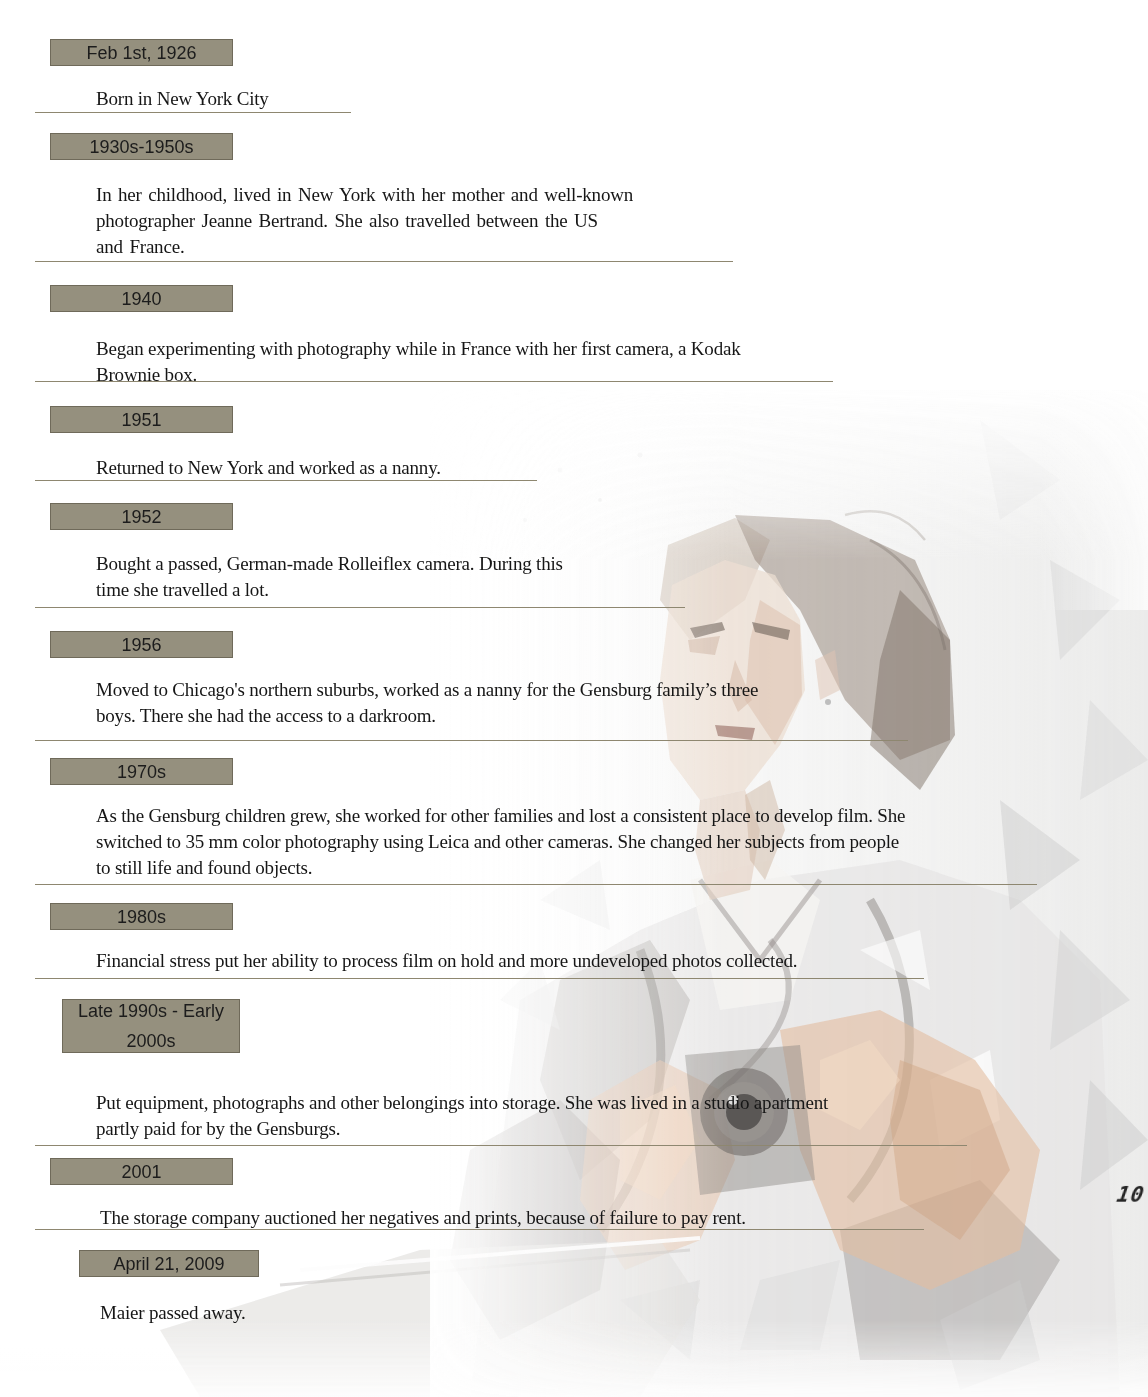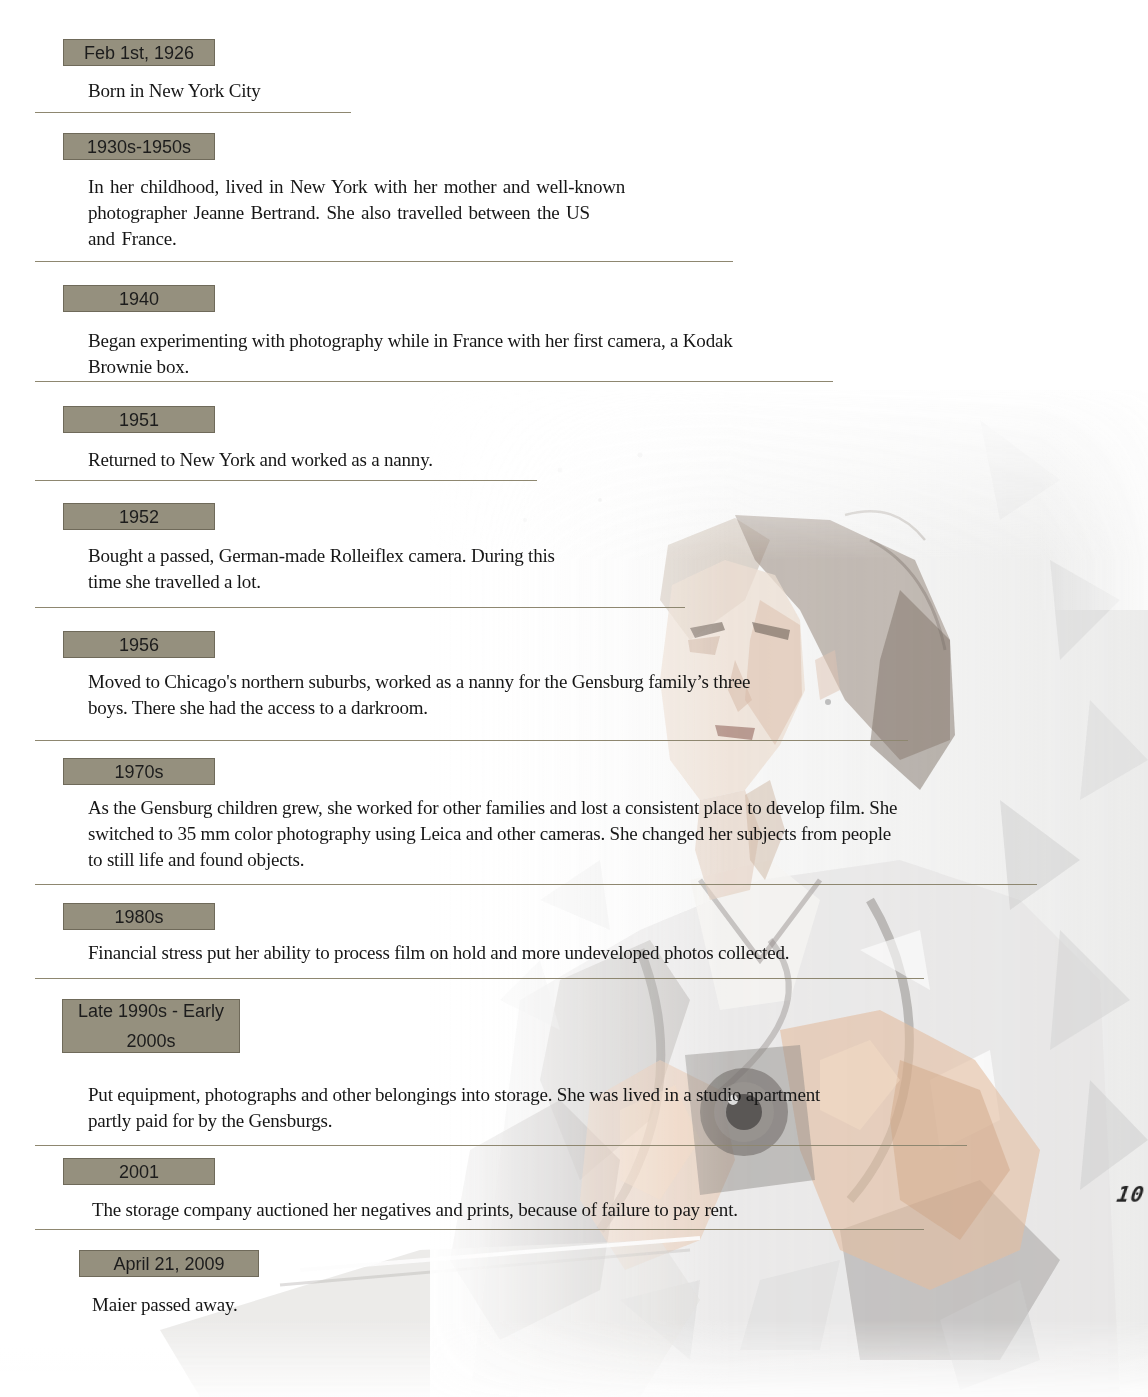--- a/index.html
+++ b/index.html
@@ -9,33 +9,33 @@
     background:#ffffff;
     overflow:hidden;
     font-family:"Liberation Serif", serif;
   }
   .bg{
     position:absolute;left:0;top:0;width:1148px;height:1397px;
     pointer-events:none;
   }
   .badge{
     position:absolute;
-    left:63px;width:152px;height:27px;
+    left:50px;width:183px;height:27px;
     background:var(--badge-bg,#95907e);
     border:1px solid var(--badge-border,#6f6a5a);
     box-sizing:border-box;
     display:flex;align-items:center;justify-content:center;
     font-family:"Liberation Sans", sans-serif;
     font-size:18px;color:var(--badge-text,#1c1c1c);
     white-space:pre-line;text-align:center;line-height:30px;
     z-index:2;
   }
   .badge.tall{line-height:30px;}
   .body-text{
-    position:absolute;left:84px;margin:4px;
+    position:absolute;left:84px;margin:12px;
     font-family:"Liberation Serif", serif;
     font-size:19px;line-height:26px;letter-spacing:-0.2px;
     color:var(--text,#161616);
     white-space:pre;
     z-index:2;
   }
   .body-text.justified{word-spacing:2px;}
   .sep{
     position:absolute;left:35px;height:0;
     border-top:1px solid var(--separator,#8e8770);

